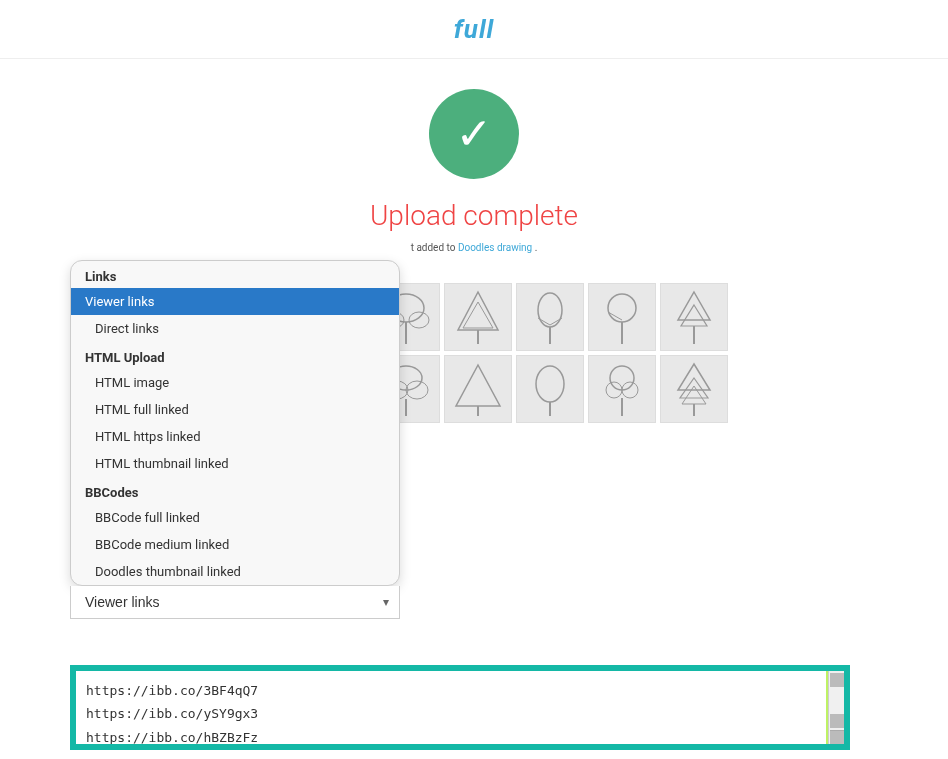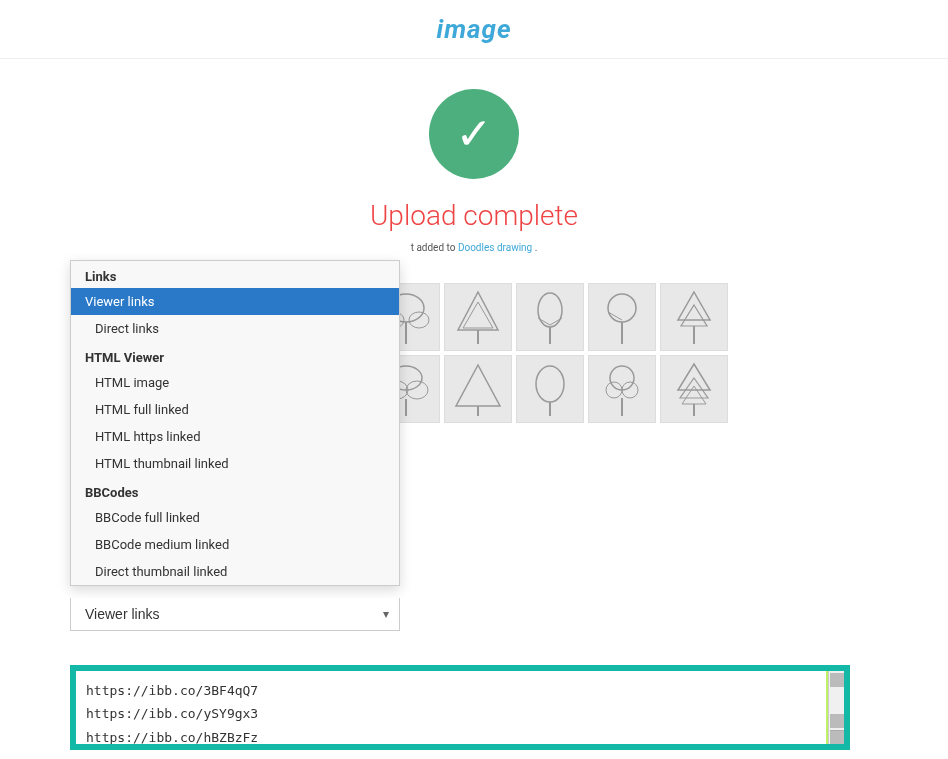--- a/index.html
+++ b/index.html
@@ -77,23 +77,23 @@
       top: 260px;
       left: 70px;
       width: 330px;
       z-index: 100;
     }
 
     
     .dropdown-menu {
       background: #f8f8f8;
       border: 1px solid #ccc;
-      border-radius: 0;
+      border-radius: 12px;
       box-shadow: 0 4px 12px rgba(0,0,0,0.15);
-      margin-bottom: 12px;
+      margin-bottom: 0;
     }
 
     .menu-section-label {
       font-weight: bold;
       font-size: 13px;
       color: #333;
       padding: 8px 14px 4px;
     }
 
     .menu-item {
@@ -158,21 +158,21 @@
       width: 948px;
       position: relative;
     }
   </style>
 </head>
 <body>
 
 <div class="page-wrapper">
 
   <div class="header">
-    <span class="logo">image</span>
+    <span class="logo">full</span>
   </div>
 
   <div class="main">
 
     <div class="success-circle">
       <span class="checkmark">✓</span>
     </div>
 
     <h1 class="upload-title">Upload complete</h1>
 
@@ -278,30 +278,30 @@
 
   </div>
 
   <div class="dropdown-container">
     <div class="dropdown-menu">
 
       <div class="menu-section-label">Links</div>
       <div class="menu-item selected">Viewer links</div>
       <div class="menu-item">Direct links</div>
 
-      <div class="menu-section-label">HTML Viewer</div>
+      <div class="menu-section-label">HTML Upload</div>
       <div class="menu-item">HTML image</div>
       <div class="menu-item">HTML full linked</div>
       <div class="menu-item">HTML https linked</div>
       <div class="menu-item">HTML thumbnail linked</div>
 
       <div class="menu-section-label">BBCodes</div>
       <div class="menu-item">BBCode full linked</div>
       <div class="menu-item">BBCode medium linked</div>
-      <div class="menu-item" style="margin-bottom:0;">Direct thumbnail linked</div>
+      <div class="menu-item" style="margin-bottom:0;">Doodles thumbnail linked</div>
     </div>
 
     <div class="dropdown-select-wrapper">
       <select class="dropdown-select">
         <option value="viewer">Viewer links</option>
         <option value="direct">Direct links</option>
         <option value="html-image">HTML image</option>
         <option value="html-full">HTML full linked</option>
         <option value="html-medium">HTML medium linked</option>
         <option value="html-thumb">HTML thumbnail linked</option>

